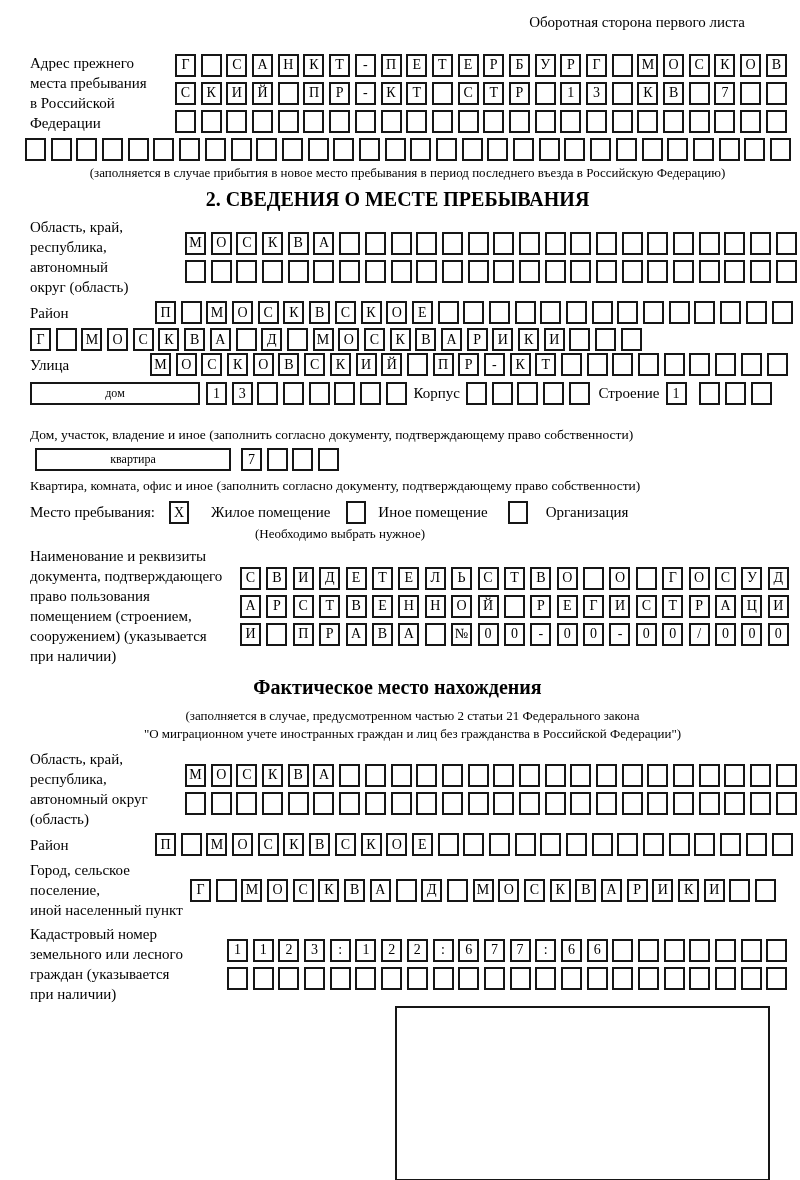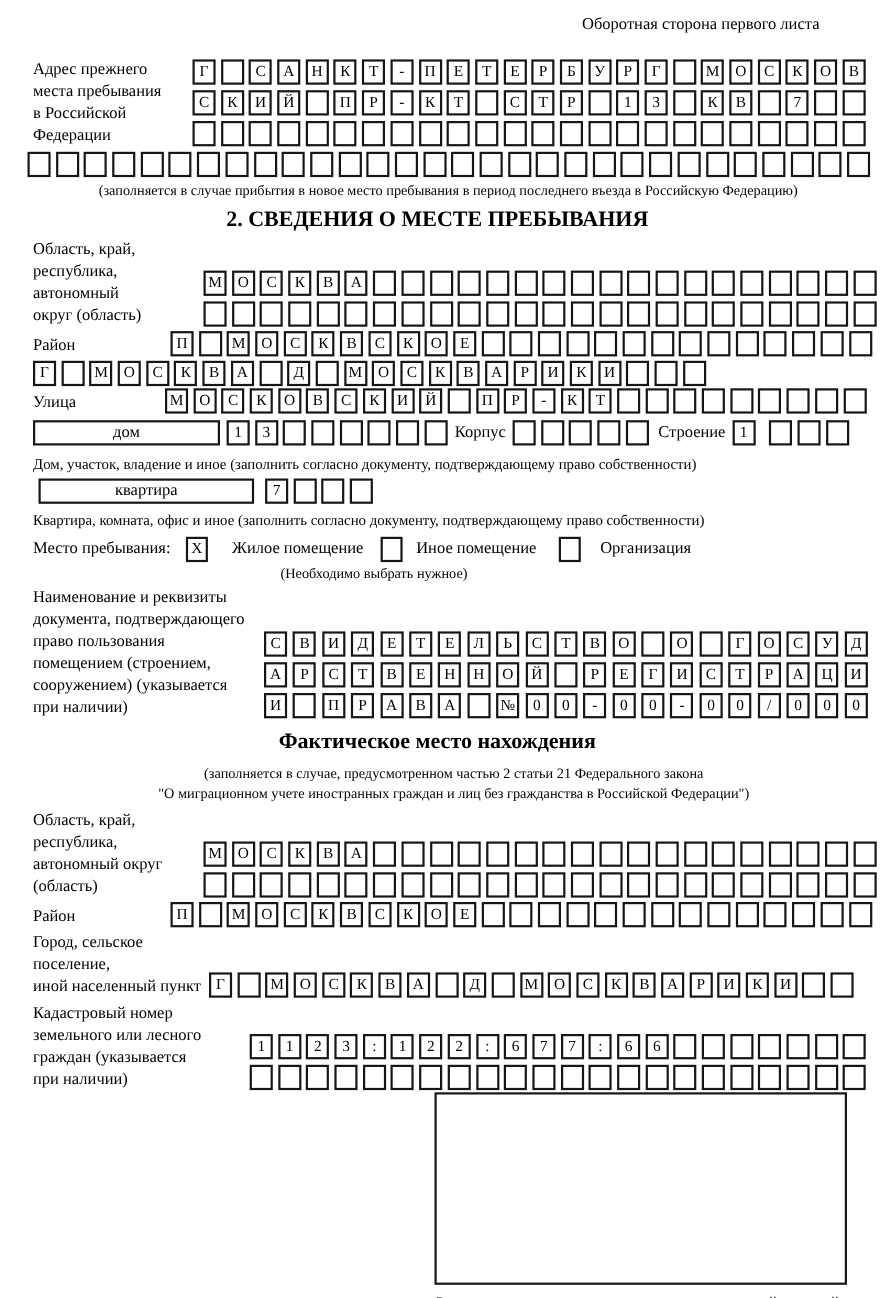--- a/index.html
+++ b/index.html
@@ -1,33 +1,33 @@
 <!DOCTYPE html>
 <html><head>
 <meta charset="utf-8">
 <style>
   html,body{margin:0;padding:0;background:#fff;}
   .page{width:800px;height:1180px;background:#ffffff;color:#000;
         font-family:"Liberation Serif","DejaVu Serif",serif;font-size:15px;
         position:relative;overflow:hidden;box-sizing:border-box;}
   .content{padding:0 5px 0 30px;}
   .header-line{padding:14px 55px 0 12px;text-align:right;font-size:15px;}
-  .field{display:flex;align-items:flex-end;}
+  .field{display:flex;align-items:center;}
   .lbl{white-space:pre-line;line-height:20px;flex:0 0 auto;font-size:15px;}
   .rows{display:flex;flex-direction:column;gap:5px;}
   .cellrow{display:flex;}
   .cell{width:17px;height:19px;border:2px solid #161616;margin-right:4.7px;
         display:flex;align-items:center;justify-content:center;
         font-size:14px;flex:0 0 auto;background:#fff;}
   .wide .cell{margin-right:5.4px;}
   .note{font-size:13px;text-align:center;line-height:17px;margin-top:3px;}
-  .note-left{font-size:13.5px;text-align:left;line-height:18px;margin-top:8px;}
+  .note-left{font-size:13.5px;text-align:left;line-height:18px;margin-top:21px;}
   .sec-title{font-weight:bold;text-align:center;font-size:20px;}
   .boxlabel{border:2px solid #161616;height:19px;display:flex;align-items:center;
-            justify-content:center;font-size:15px;flex:0 0 auto;background:#fff;}
+            justify-content:center;font-size:12px;flex:0 0 auto;background:#fff;}
   .checkbox{width:16px;height:19px;border:2px solid #161616;display:inline-flex;
             align-items:center;justify-content:center;font-size:14px;flex:0 0 auto;}
   .inline-lbl{line-height:23px;}
   .bigbox{border:2px solid #161616;background:#fff;}
   .stamp-note{font-size:13.5px;line-height:19px;text-align:center;}
 </style>
 </head>
 <body>
 
 <div class="page">

